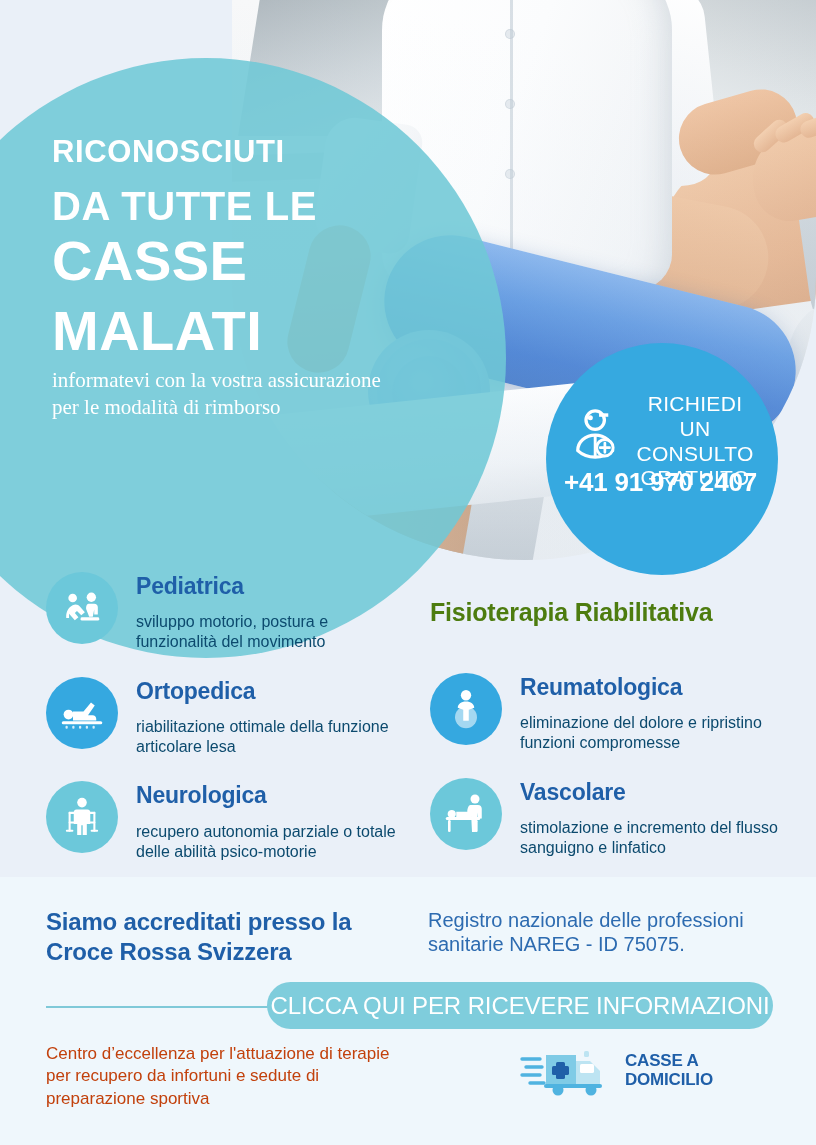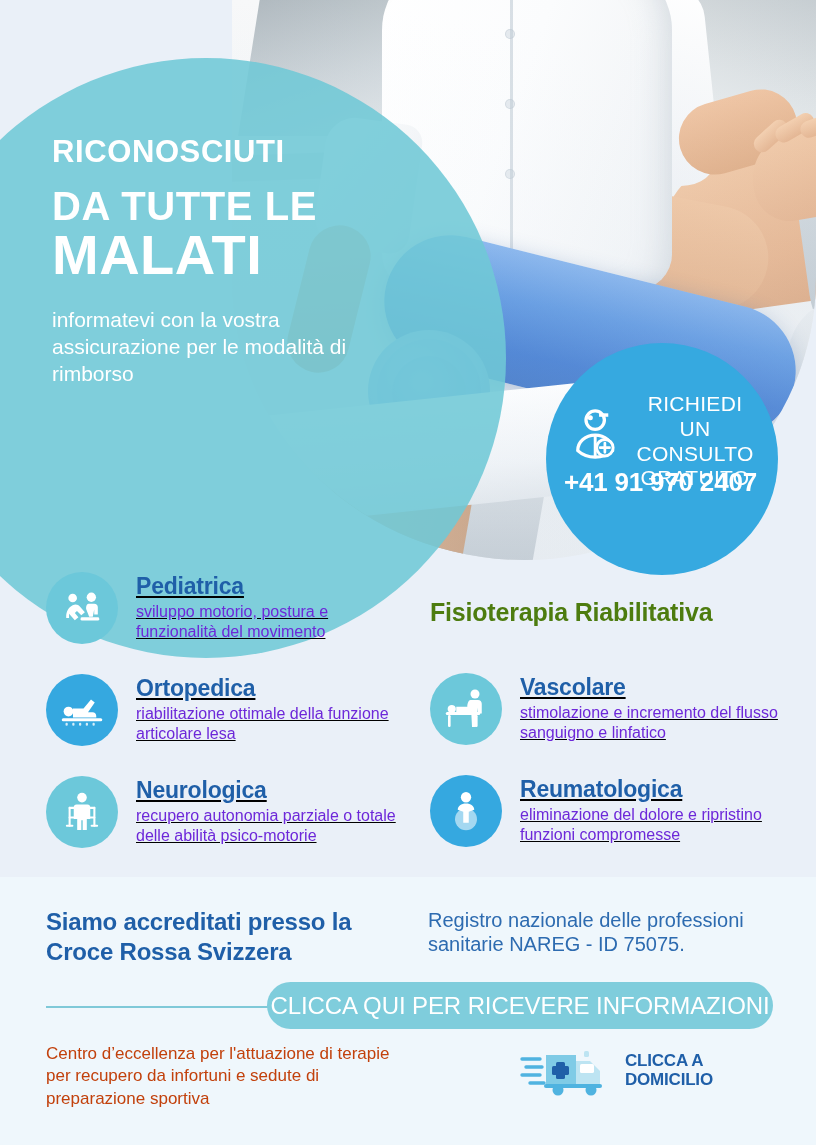--- a/index.html
+++ b/index.html
@@ -132,22 +132,22 @@
   
   .teal-circle{
     position:absolute;left:-94px;top:58px;width:600px;height:600px;border-radius:50%;
     background:rgba(111,200,214,.88);
   }
   .hero-text{position:absolute;left:52px;top:136px;width:330px;color:#fff;}
   .hl1,.hl2{font-weight:bold;letter-spacing:.6px;line-height:1.02;}
   .hl1{font-size:31px;}
   .hl2{font-size:40px;margin-top:18px;}
   .hl3{font-size:56px;font-weight:bold;line-height:1.0;margin-top:7px;letter-spacing:.5px;}
-  .hl4{font-size:56px;font-weight:bold;line-height:1.0;margin-top:1px;letter-spacing:.5px;}
-  .hsub{font-size:21px;line-height:1.28;margin-top:24px;font-weight:400;}
+  .hl4{font-size:56px;font-weight:bold;line-height:1.0;margin-top:14px;letter-spacing:.5px;}
+  .hsub{font-size:21px;line-height:1.28;margin-top:8px;font-weight:400;font-family:Liberation Serif, serif;}
 
   
   .consult{
     position:absolute;left:546px;top:343px;width:232px;height:232px;border-radius:50%;
     background:#36a9e0;color:#fff;
   }
   .consult-txt{position:absolute;left:74px;top:49px;width:150px;text-align:center;}
   .consult-line{font-size:21px;line-height:1.18;letter-spacing:.3px;}
   .consult-phone{
     position:absolute;left:18px;top:124px;width:196px;text-align:left;
@@ -159,23 +159,23 @@
   .svc-col-left{position:absolute;left:46px;top:570px;width:360px;}
   .svc-col-right{position:absolute;left:430px;top:598px;width:370px;}
   .col-title{
     font-size:25px;font-weight:bold;color:#4d7c0f;margin-bottom:44px;letter-spacing:-.2px;
   }
   .svc{position:relative;min-height:80px;margin-bottom:22px;}
   .svc-icon{
     position:absolute;left:0;top:2px;width:72px;height:72px;border-radius:50%;
     display:flex;align-items:center;justify-content:center;
   }
-  .svc-body{margin-left:90px;padding-top:4px;text-decoration:underline;}
+  .svc-body{margin-left:90px;padding-top:4px;}
   .svc-title{font-size:23px;font-weight:bold;color:#1f5fa8;line-height:1.1;letter-spacing:-.2px;}
-  .svc-desc{font-size:16px;color:#6d28d9;line-height:1.26;margin-top:3px;}
+  .svc-desc{font-size:16px;color:#0c4a6e;line-height:1.26;margin-top:13px;}
 
   
   .f-left{position:absolute;left:46px;top:907px;width:340px;
     font-size:24px;font-weight:bold;color:#1f5fa8;line-height:1.26;letter-spacing:-.2px;}
   .f-right{position:absolute;left:428px;top:908px;width:370px;
     font-size:20px;color:#2d6bb0;line-height:1.22;}
   .cta-line{position:absolute;left:46px;top:1006px;width:245px;height:2px;background:#7fc9d8;}
   .cta-btn{
     position:absolute;left:267px;top:982px;width:506px;height:47px;border-radius:24px;
     background:#7fcddc;color:#fff;font-size:24px;
@@ -233,20 +233,21 @@
     <div class="table-top"></div>
 
     <div class="photo-wash"></div>
   </div>
 
   <div class="teal-circle"></div>
 
   <div class="hero-text">
     <div class="hl1">RICONOSCIUTI</div>
     <div class="hl2">DA TUTTE LE</div>
+    <div class="hl3">CASSE</div>
     <div class="hl4">MALATI</div>
     <div class="hsub">informatevi con la vostra assicurazione per  le modalità di rimborso</div>
   </div>
 
   <div class="consult">
     <svg class="doc-icon" viewBox="0 0 64 64">
       <circle cx="26" cy="13.5" r="9.5" fill="none" stroke="#fff" stroke-width="3.4"></circle>
       <circle cx="21" cy="11" r="2.6" fill="#fff"></circle>
       <path d="M30 6.5h9.5v3.6H30z" fill="#fff"></path>
       <path d="M8 45c0-9.4 8-16 18-16s18 6.6 18 16c-5 4.6-11.2 6.8-18 6.8S13 49.6 8 45z" fill="none" stroke="#fff" stroke-width="3.4" stroke-linejoin="round"></path>
@@ -319,50 +320,50 @@
         <div class="svc-desc">recupero autonomia parziale o totale delle abilità psico-motorie</div>
       </div>
     </div>
 
   </div>
 
   <div class="svc-col-right">
     <div class="col-title">Fisioterapia Riabilitativa</div>
 
     <div class="svc">
+      <div class="svc-icon" style="background:#35a8e0;">
+        <svg viewBox="0 0 64 64" width="44" height="44">
+          <circle cx="32" cy="44" r="16" fill="#fff" opacity=".55"></circle>
+          <circle cx="32" cy="12" r="7.5" fill="#fff"></circle>
+          <path d="M32 21c7 0 12 4 12 9l-8 3v16h-8V33l-8-3c0-5 5-9 12-9z" fill="#fff"></path>
+        </svg>
+      </div>
+      <div class="svc-body">
+        <div class="svc-title">Reumatologica</div>
+        <div class="svc-desc">eliminazione del dolore e ripristino funzioni compromesse</div>
+      </div>
+    </div>
+
+    <div class="svc">
       <div class="svc-icon" style="background:#6cc8da;">
         <svg viewBox="0 0 64 64" width="48" height="48">
           <circle cx="44" cy="12" r="6" fill="#fff"></circle>
           <path d="M38 20h10c3 0 5 2 5 5v13h-5V30l-3 26h-5l-1-20-5-6c-1-3 1-10 4-10z" fill="#fff"></path>
           <circle cx="13" cy="32" r="5.5" fill="#fff"></circle>
           <path d="M19 29h20v7H19z" fill="#fff"></path>
           <rect x="5" y="36" width="46" height="4" rx="2" fill="#fff"></rect>
           <g fill="#fff">
             <rect x="8" y="40" width="3.5" height="16" rx="1.6"></rect>
             <rect x="44" y="40" width="3.5" height="16" rx="1.6"></rect>
           </g>
         </svg>
       </div>
       <div class="svc-body">
         <div class="svc-title">Vascolare</div>
         <div class="svc-desc">stimolazione e incremento del flusso sanguigno e linfatico</div>
-      </div>
-    </div>
-
-    <div class="svc">
-      <div class="svc-icon" style="background:#35a8e0;">
-        <svg viewBox="0 0 64 64" width="44" height="44">
-          <circle cx="32" cy="44" r="16" fill="#fff" opacity=".55"></circle>
-          <circle cx="32" cy="12" r="7.5" fill="#fff"></circle>
-          <path d="M32 21c7 0 12 4 12 9l-8 3v16h-8V33l-8-3c0-5 5-9 12-9z" fill="#fff"></path>
-        </svg>
-      </div>
-      <div class="svc-body">
-        <div class="svc-title">Reumatologica</div>
-        <div class="svc-desc">eliminazione del dolore e ripristino funzioni compromesse</div>
       </div>
     </div>
   </div>
 
   <div class="f-left">Siamo accreditati presso la Croce Rossa Svizzera</div>
   <div class="f-right">Registro nazionale delle professioni sanitarie NAREG - ID 75075.</div>
 
   <div class="cta-line"></div>
   <div class="cta-btn">CLICCA QUI PER RICEVERE INFORMAZIONI</div>
 
@@ -379,18 +380,18 @@
       <rect x="64" y="6" width="5" height="6" rx="1.6" fill="#bde4f2"></rect>
       <g fill="#1f5fa8">
         <rect x="36" y="17" width="9" height="17" rx="1.6"></rect>
         <rect x="32" y="21" width="17" height="9" rx="1.6"></rect>
       </g>
       <rect x="24" y="39" width="58" height="4" rx="2" fill="#4fb3e0"></rect>
       <circle cx="38" cy="45" r="5.5" fill="#4fb3e0"></circle>
       <circle cx="71" cy="45" r="5.5" fill="#4fb3e0"></circle>
     </svg>
     <div class="amb-text">
-      <div>CLICCA A</div>
+      <div>CASSE A</div>
       <div>DOMICILIO</div>
     </div>
   </div>
 
 </div>
 
 </body></html>

